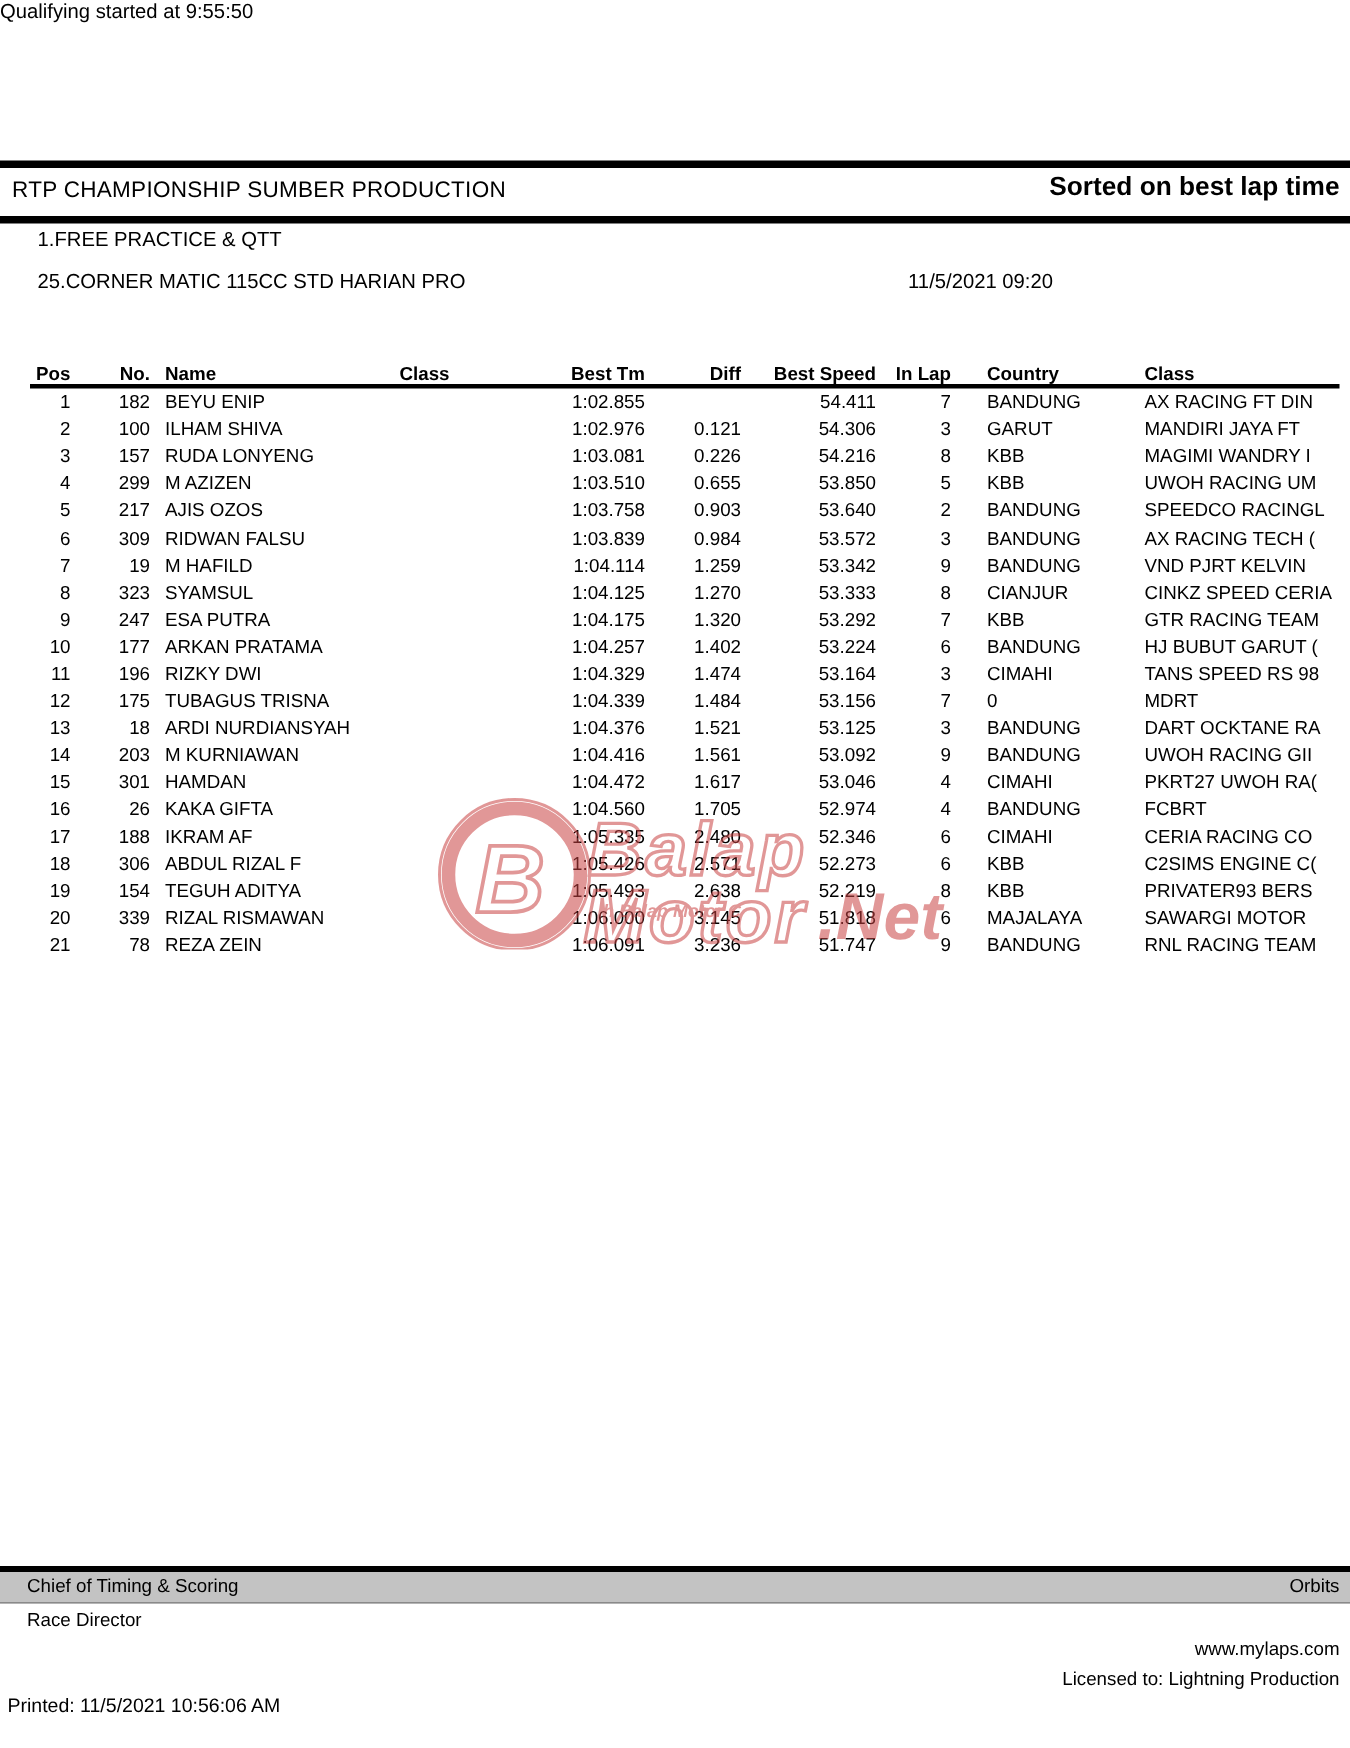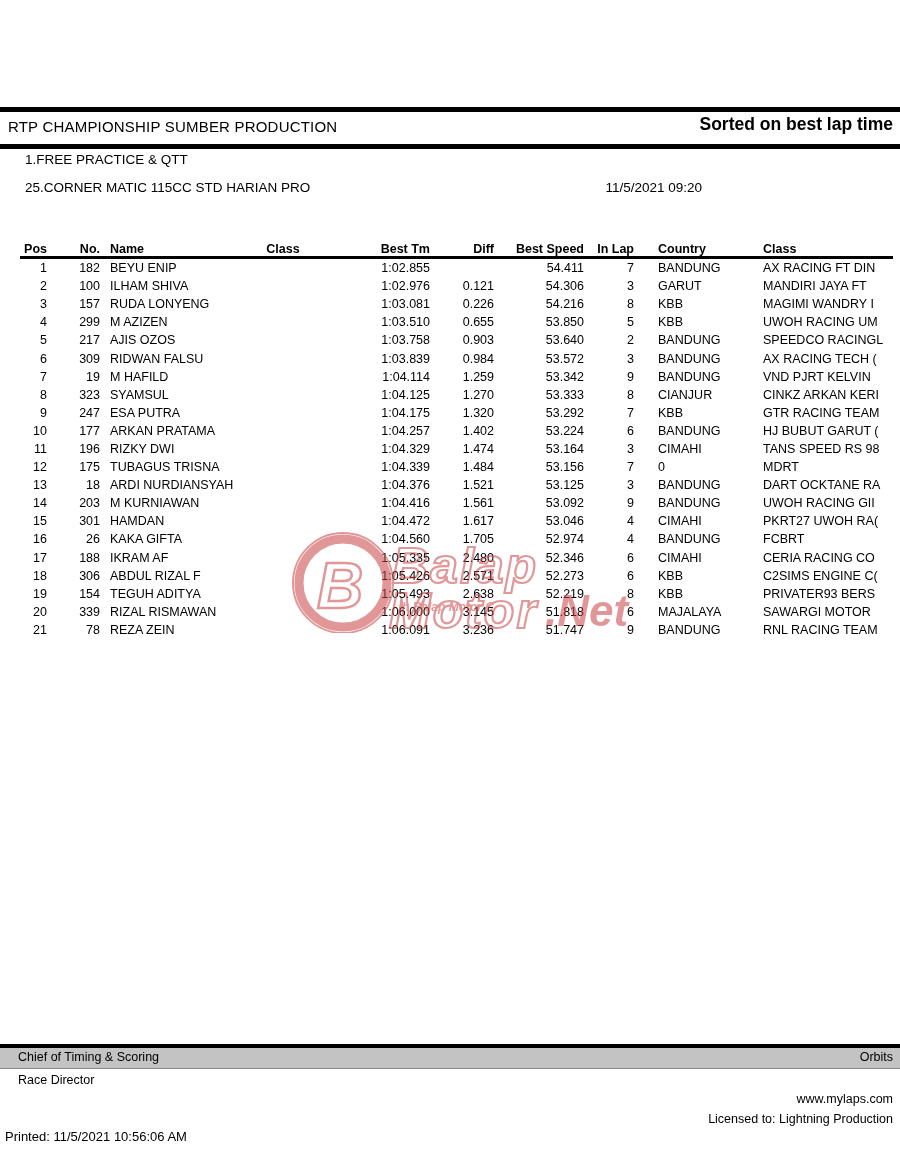--- a/index.html
+++ b/index.html
@@ -59,20 +59,21 @@
 <div id="page">
 
   <div id="bar-top" class="bar"></div>
   <div id="report-title">RTP CHAMPIONSHIP SUMBER PRODUCTION</div>
   <div id="sorted-label">Sorted on best lap time</div>
   <div id="bar-mid" class="bar"></div>
 
   <div id="event-name" class="subline">1.FREE PRACTICE &amp; QTT</div>
   <div id="class-name" class="subline">25.CORNER MATIC 115CC STD HARIAN PRO</div>
   <div id="session-datetime" class="subline">11/5/2021 09:20</div>
+  <div id="qual-note">Qualifying started at 9:55:50</div>
 
   <div id="results">
     <div id="thead">
         <div class="trow">
           <div class="c0">Pos</div>
           <div class="c1">No.</div>
           <div class="c2">Name</div>
           <div class="c3">Class</div>
           <div class="c4">Best Tm</div>
           <div class="c5">Diff</div>
@@ -172,21 +173,21 @@
       <div class="trow">
         <div class="c0">8</div>
         <div class="c1">323</div>
         <div class="c2">SYAMSUL</div>
         <div class="c3"></div>
         <div class="c4">1:04.125</div>
         <div class="c5">1.270</div>
         <div class="c6">53.333</div>
         <div class="c7">8</div>
         <div class="c8">CIANJUR</div>
-        <div class="c9">CINKZ ARKAN KERI</div>
+        <div class="c9">CINKZ SPEED CERIA</div>
       </div>
       <div class="trow">
         <div class="c0">9</div>
         <div class="c1">247</div>
         <div class="c2">ESA PUTRA</div>
         <div class="c3"></div>
         <div class="c4">1:04.175</div>
         <div class="c5">1.320</div>
         <div class="c6">53.292</div>
         <div class="c7">7</div>

